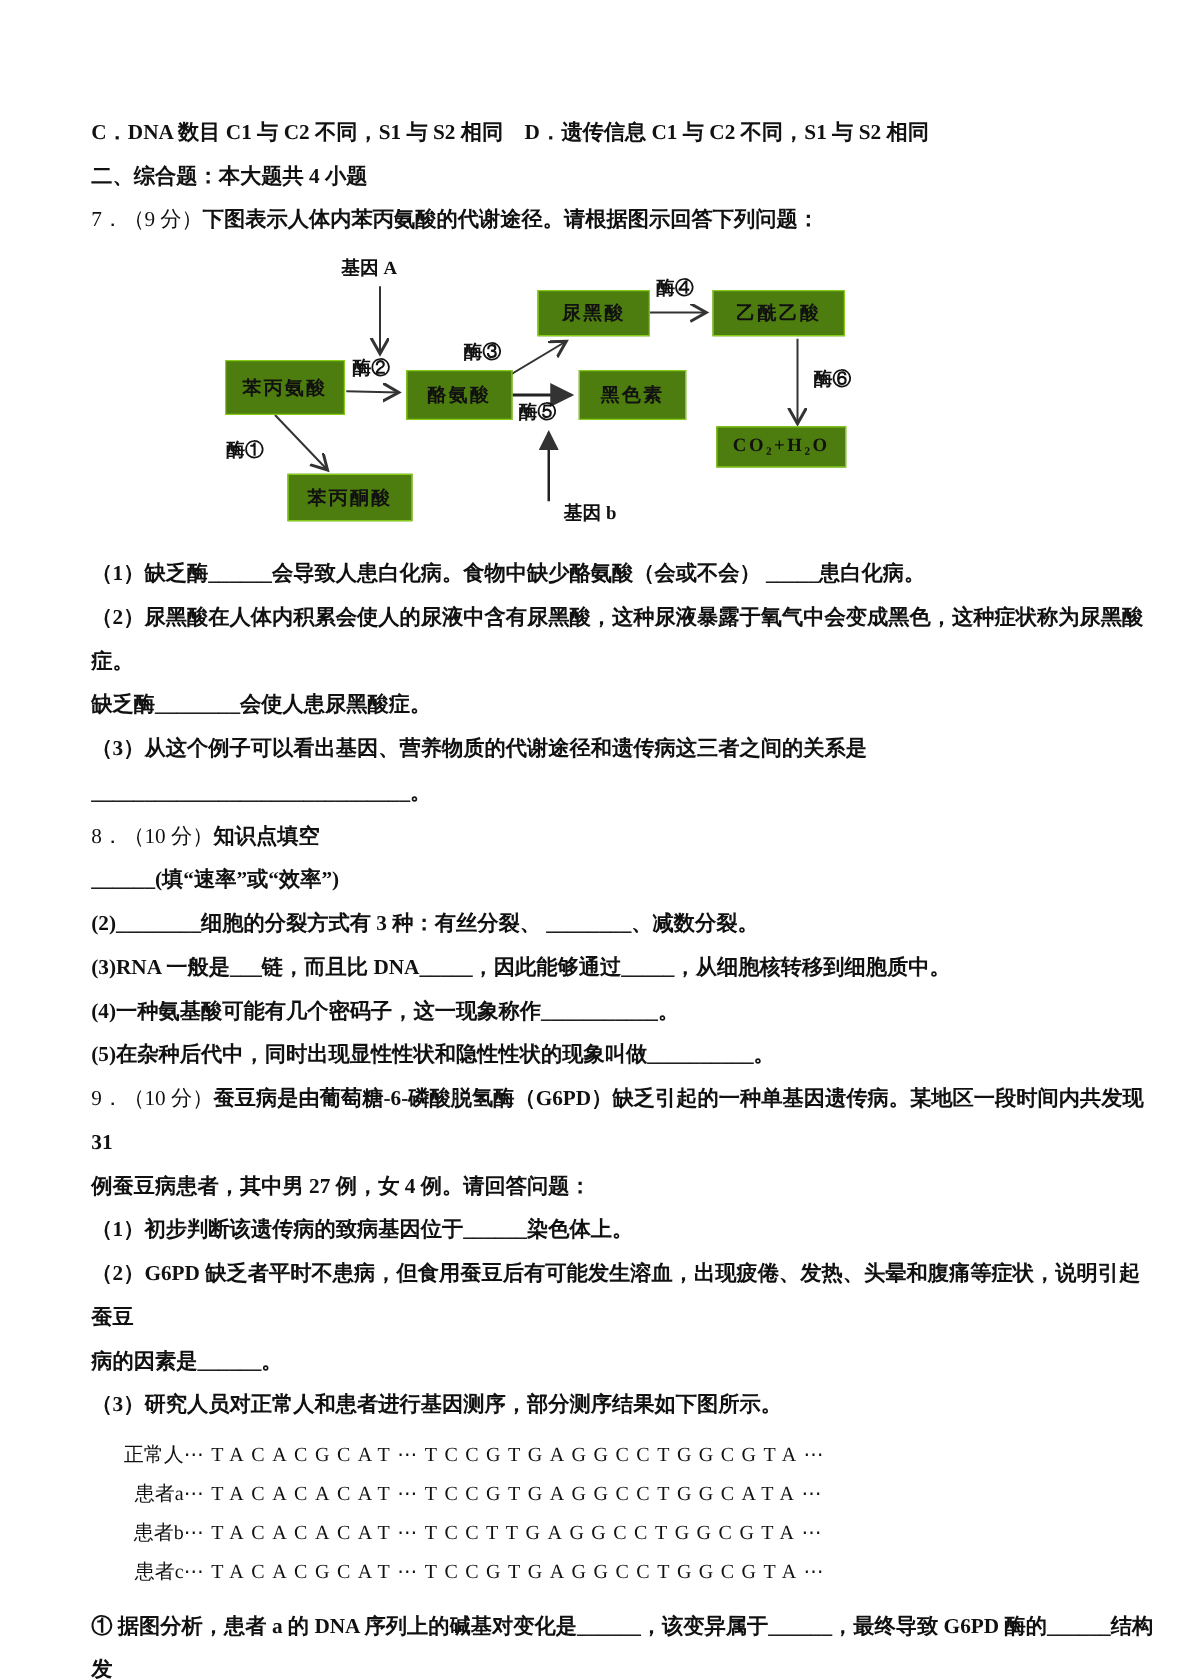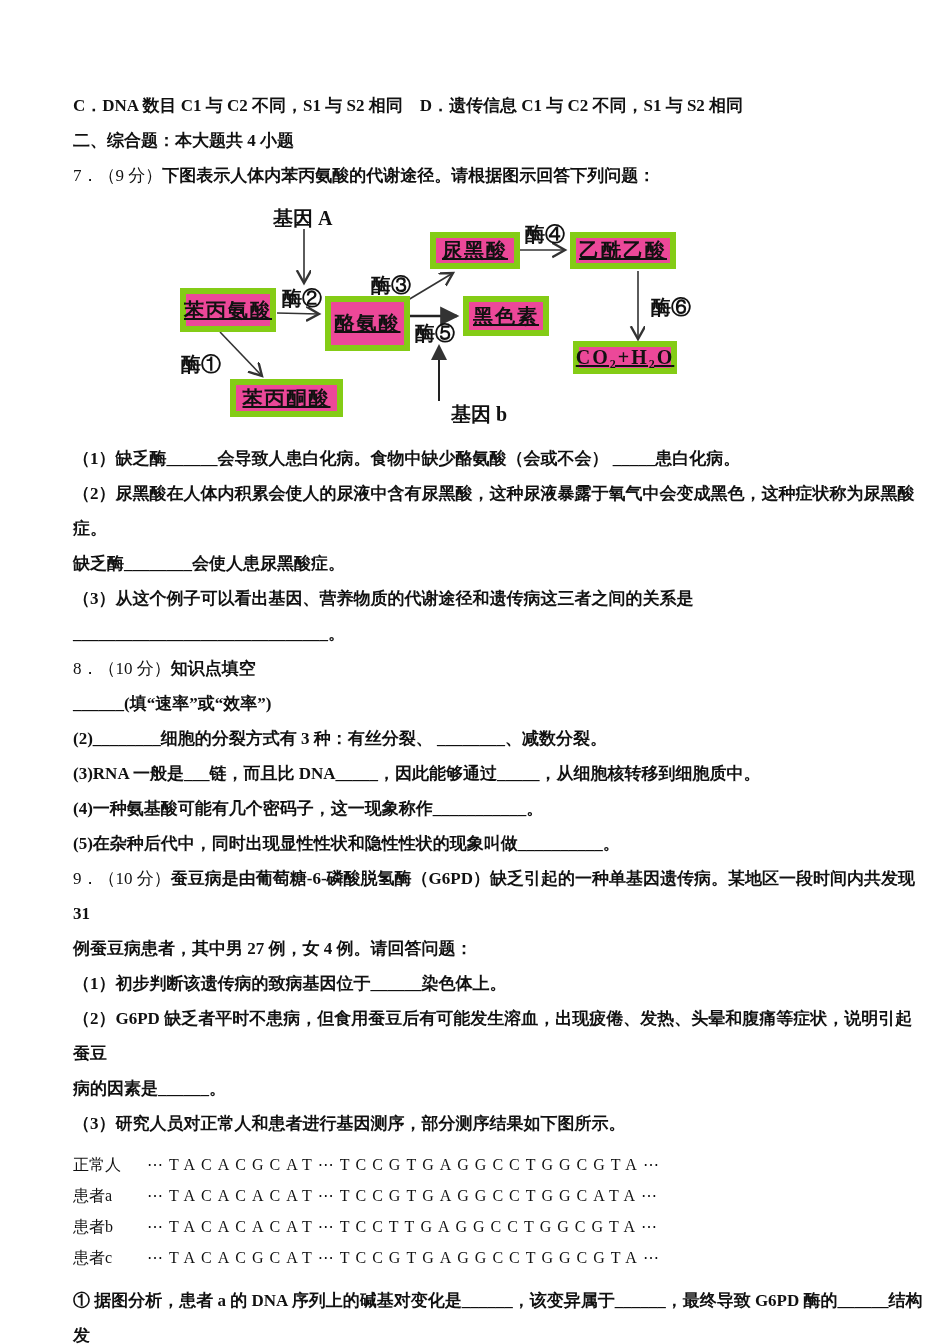--- a/index.html
+++ b/index.html
@@ -25,55 +25,55 @@
     font-weight: bold;
   }
   .qnum { font-weight: normal; margin-top: 22px; }
 
   
   .diagram {
     position: relative;
     width: 680px;
     height: 232px;
     margin: 6px 0 10px 0;
-    font-size: 20px;
+    font-size: 15px;
     font-weight: bold;
     line-height: normal;
   }
   .diagram svg.arrows {
     position: absolute;
     left: 0; top: 0;
   }
   .dbox {
     position: absolute;
-    border: 6px solid #84cc16;
-    background: #ec4899;
+    border: 1px solid #84cc16;
+    background: #4d7c0f;
     display: flex;
     align-items: center;
     justify-content: center;
     letter-spacing: 2px;
     box-sizing: border-box;
     white-space: nowrap;
-    text-decoration: underline;
   }
   .dlabel {
     position: absolute;
     white-space: nowrap;
   }
 
   
   .seqblock {
     margin: 8px 0 10px 0;
     line-height: 31px;
   }
   .seqrow { display: flex; font-weight: normal; }
   .seqlabel {
     width: 74px;
     font-size: 16px;
     flex: none;
+    text-align: right;
   }
   .seqtext {
     font-size: 16px;
     letter-spacing: 6px;
     white-space: nowrap;
   }
 </style>
 </head>
 <body>
 
@@ -116,26 +116,26 @@
     <div class="dlabel" style="left:200px; top:6px;">基因 A</div>
     <div class="dlabel" style="left:209px; top:86px;">酶②</div>
     <div class="dlabel" style="left:298px; top:73px;">酶③</div>
     <div class="dlabel" style="left:452px; top:22px;">酶④</div>
     <div class="dlabel" style="left:578px; top:95px;">酶⑥</div>
     <div class="dlabel" style="left:342px; top:121px;">酶⑤</div>
     <div class="dlabel" style="left:108px; top:152px;">酶①</div>
     <div class="dlabel" style="left:332px; top:202px;margin-left:46px;">基因 b</div>
 
     <div class="dbox" style="left:107px; top:89px;  width:96px;  height:44px;">苯丙氨酸</div>
-    <div class="dbox" style="left:252px; top:97px;  width:85px;  height:55px;">酪氨酸</div>
+    <div class="dbox" style="left:252px; top:97px;  width:85px;  height:40px;">酪氨酸</div>
     <div class="dbox" style="left:357px; top:33px;  width:90px;  height:37px;">尿黑酸</div>
     <div class="dbox" style="left:497px; top:33px;  width:106px; height:37px;">乙酰乙酸</div>
     <div class="dbox" style="left:390px; top:97px;  width:86px;  height:40px;">黑色素</div>
     <div class="dbox" style="left:500px; top:142px; width:104px; height:33px;">CO₂+H₂O</div>
-    <div class="dbox" style="left:157px; top:180px; width:113px;  height:38px;">苯丙酮酸</div>
+    <div class="dbox" style="left:157px; top:180px; width:100px;  height:38px;">苯丙酮酸</div>
   </div>
 
   <p>（1）缺乏酶______会导致人患白化病。食物中缺少酪氨酸（会或不会） _____患白化病。</p>
   <p>（2）尿黑酸在人体内积累会使人的尿液中含有尿黑酸，这种尿液暴露于氧气中会变成黑色，这种症状称为尿黑酸症。</p>
   <p>缺乏酶________会使人患尿黑酸症。</p>
   <p>（3）从这个例子可以看出基因、营养物质的代谢途径和遗传病这三者之间的关系是______________________________。</p>
 
   <p><span class="qnum">8．（10 分）</span><span>知识点填空</span></p>
   <p>______(填“速率”或“效率”)</p>
   <p>(2)________细胞的分裂方式有 3 种：有丝分裂、 ________、减数分裂。</p>

